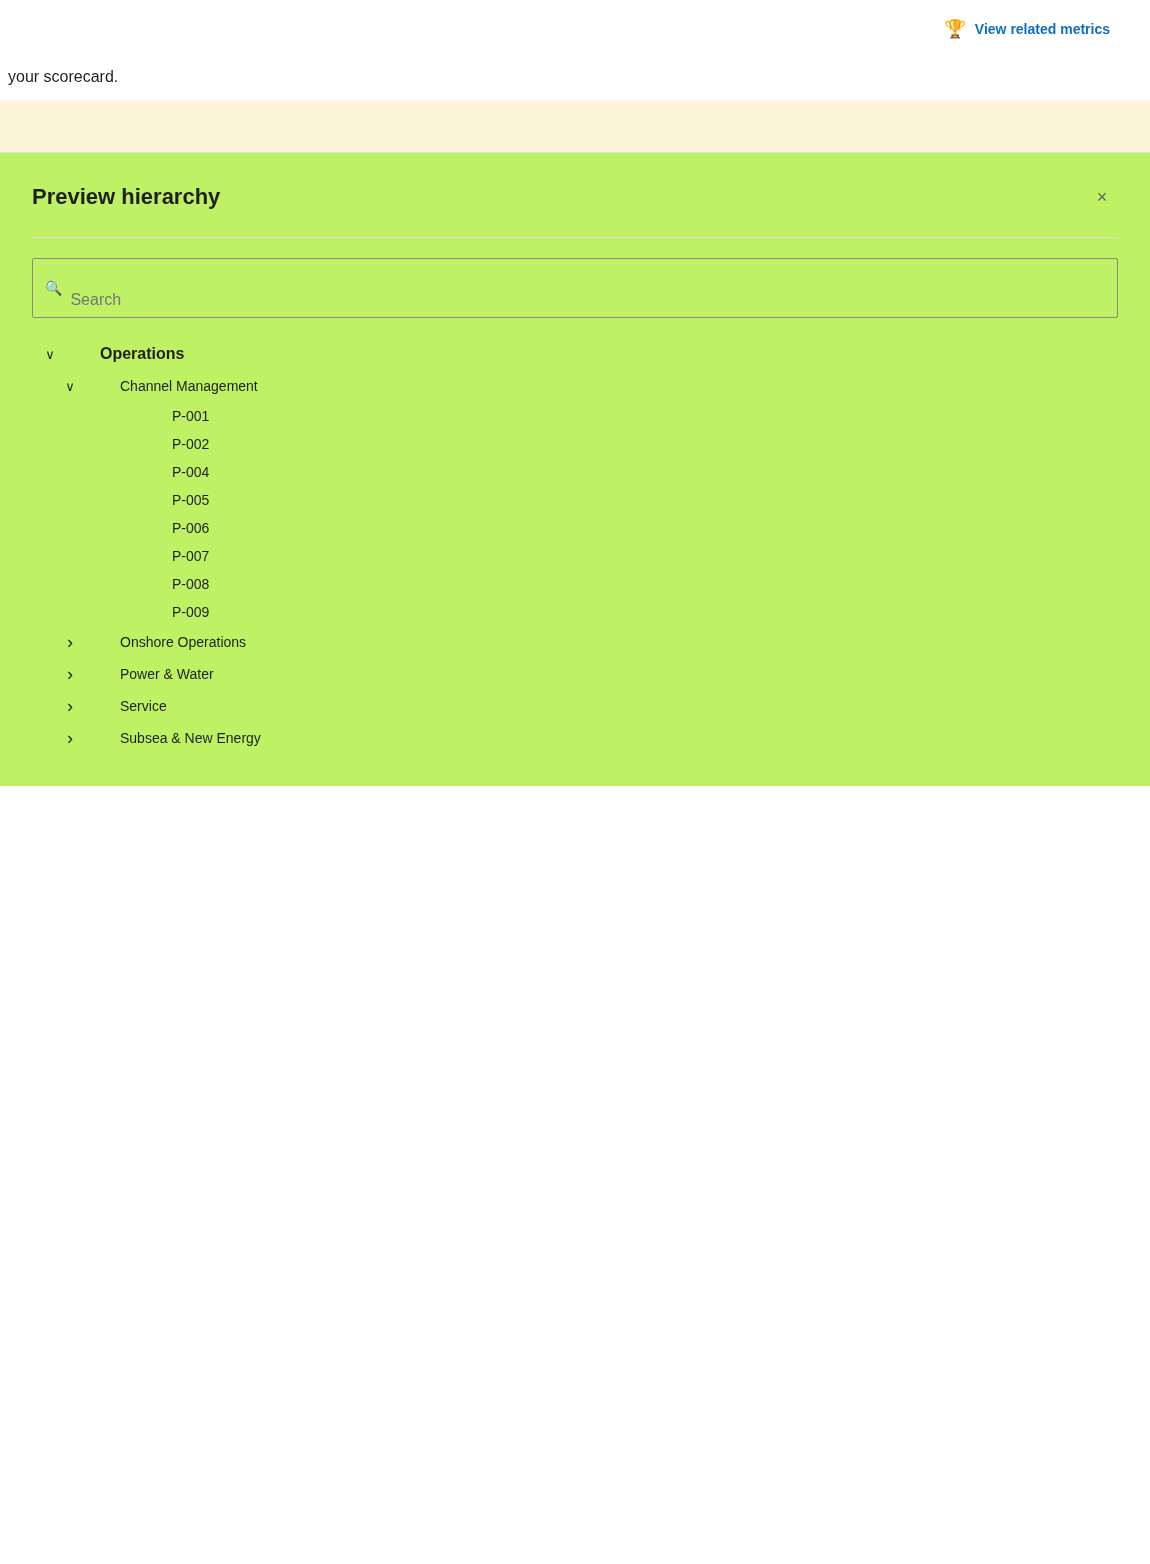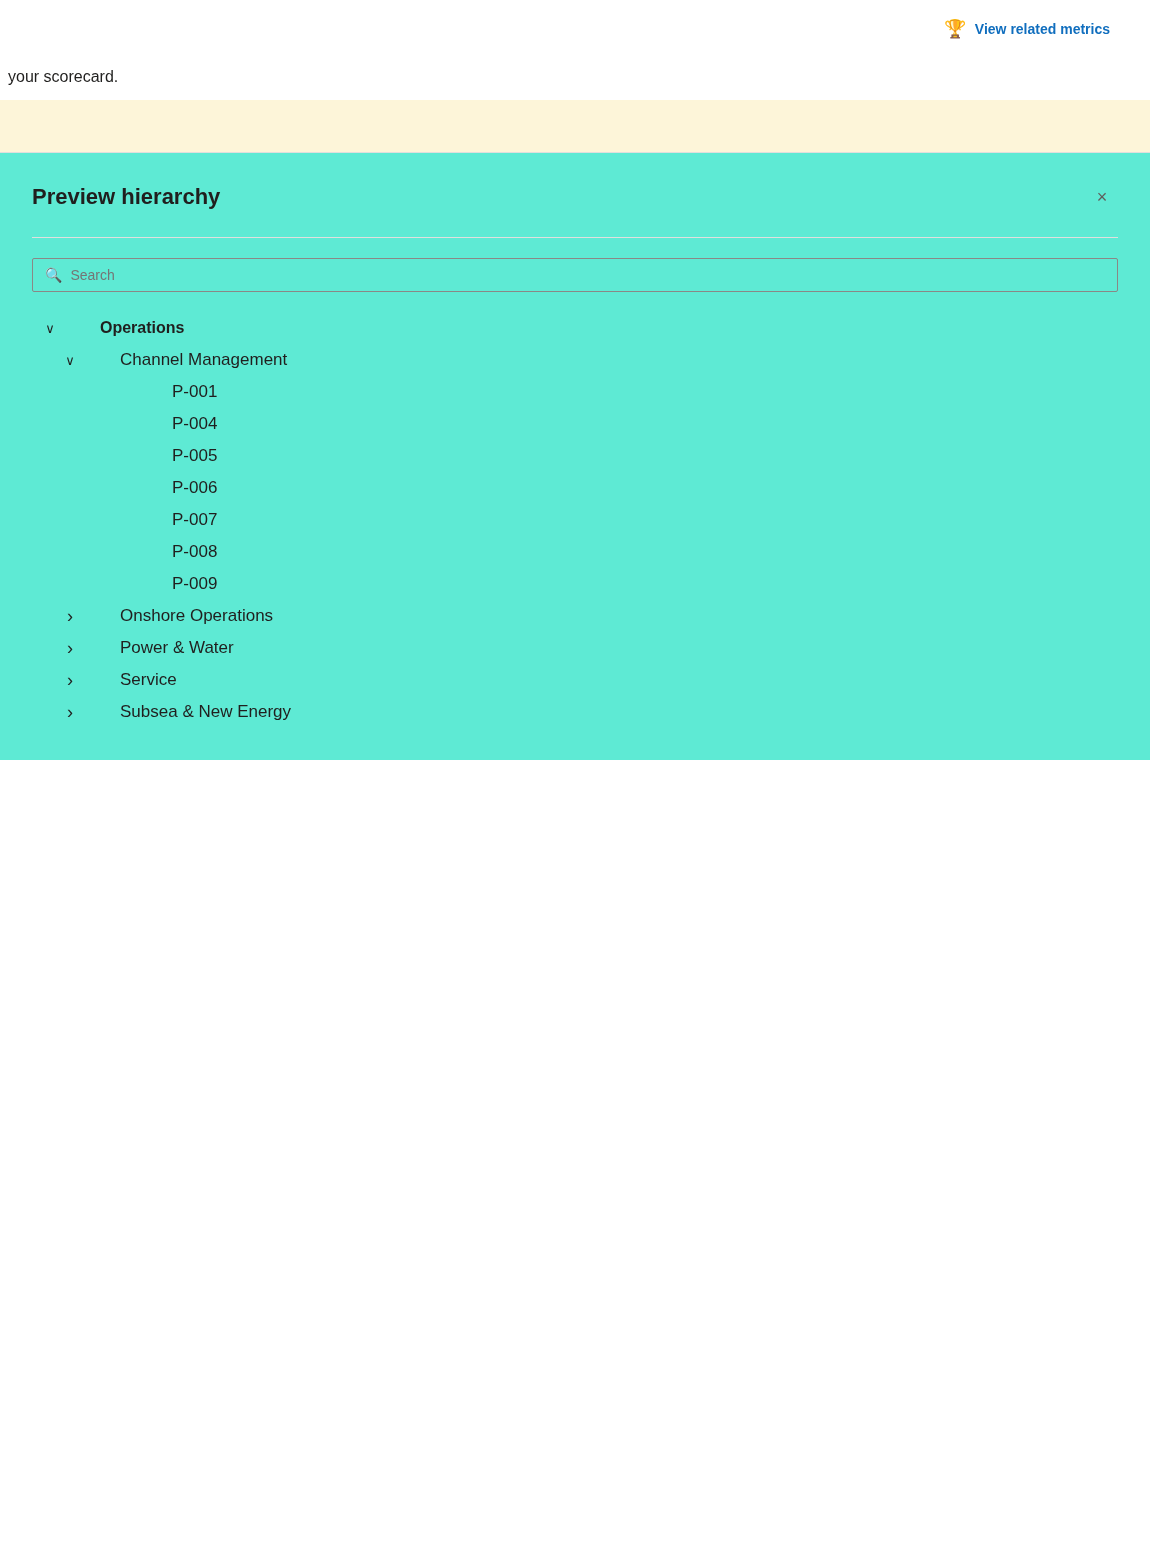--- a/index.html
+++ b/index.html
@@ -44,21 +44,21 @@
     }
 
     .yellow-banner {
       background: #fdf5d9;
       height: 52px;
       width: 100%;
       margin-bottom: 0;
     }
 
     .panel {
-      background: #5eead4;
+      background: #bef264;
       padding: 28px 32px 32px 32px;
       border-top: 1px solid #e1dfdd;
     }
 
     .panel-header {
       display: flex;
       justify-content: space-between;
       align-items: center;
       margin-bottom: 24px;
     }
@@ -95,23 +95,24 @@
       border-radius: 2px;
       padding: 8px 12px;
       margin-bottom: 20px;
       gap: 8px;
     }
 
     .search-box input {
       border: none;
       outline: none;
       width: 100%;
-      font-size: 14px;
+      font-size: 16px;
       color: #605e5c;
       background: transparent;
+      margin-top: 24px;
     }
 
     .search-icon {
       color: #605e5c;
       font-size: 14px;
       flex-shrink: 0;
     }
 
     .tree {
       list-style: none;
@@ -152,21 +153,21 @@
       font-size: 18px;
       line-height: 1;
     }
 
     .chevron-placeholder {
       width: 20px;
       flex-shrink: 0;
     }
 
     .item-label {
-      font-size: 17px;
+      font-size: 14px;
       color: #201f1e;
     }
 
     .item-label-bold {
       font-weight: 700;
       font-size: 16px;
     }
 
     
     .level-0 { padding-left: 8px; }
@@ -233,20 +234,26 @@
           <ul class="sub-tree">
             <li class="tree-item">
               <div class="tree-item-row level-2">
                 <span class="chevron-placeholder"></span>
                 <span class="item-label">P-001</span>
               </div>
             </li>
             <li class="tree-item">
               <div class="tree-item-row level-2">
                 <span class="chevron-placeholder"></span>
+                <span class="item-label">P-002</span>
+              </div>
+            </li>
+            <li class="tree-item">
+              <div class="tree-item-row level-2">
+                <span class="chevron-placeholder"></span>
                 <span class="item-label">P-004</span>
               </div>
             </li>
             <li class="tree-item">
               <div class="tree-item-row level-2">
                 <span class="chevron-placeholder"></span>
                 <span class="item-label">P-005</span>
               </div>
             </li>
             <li class="tree-item">

